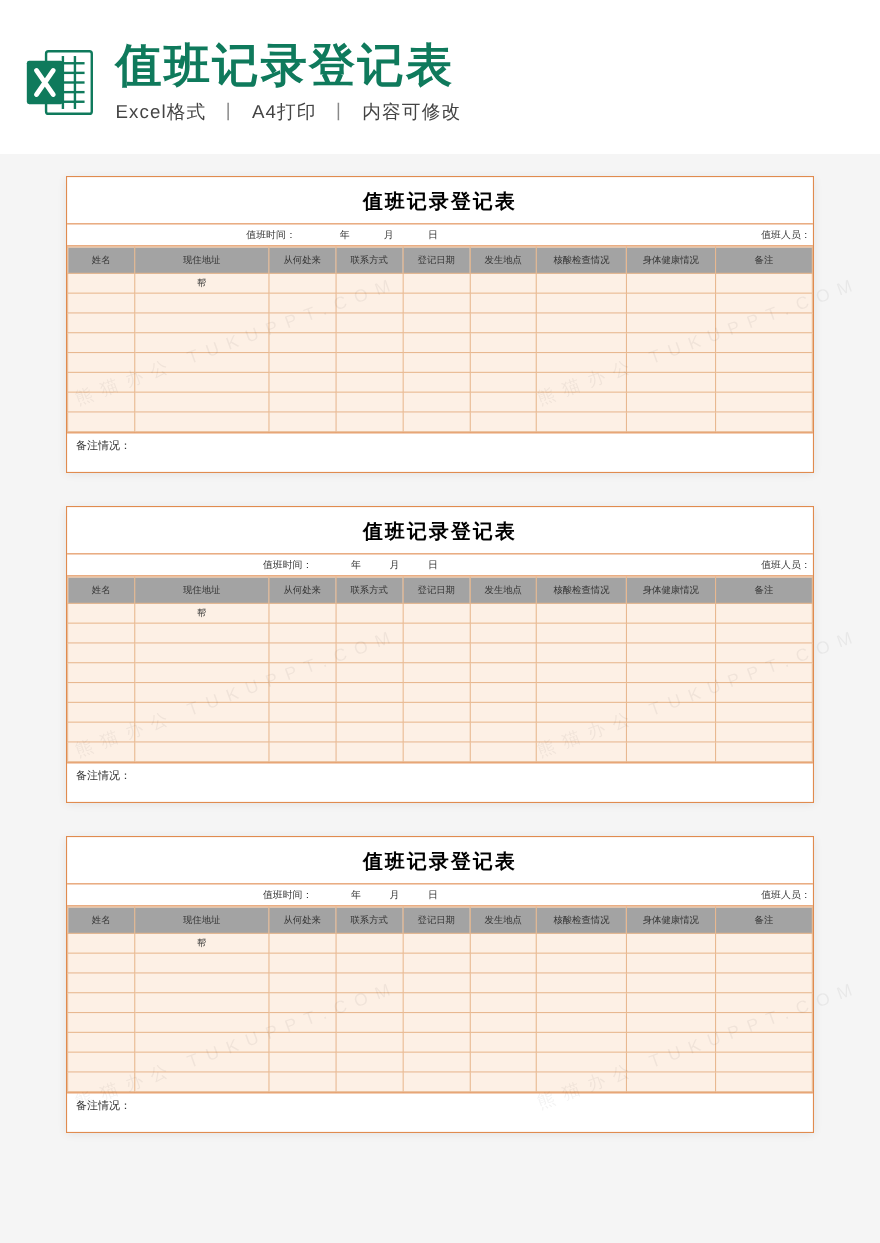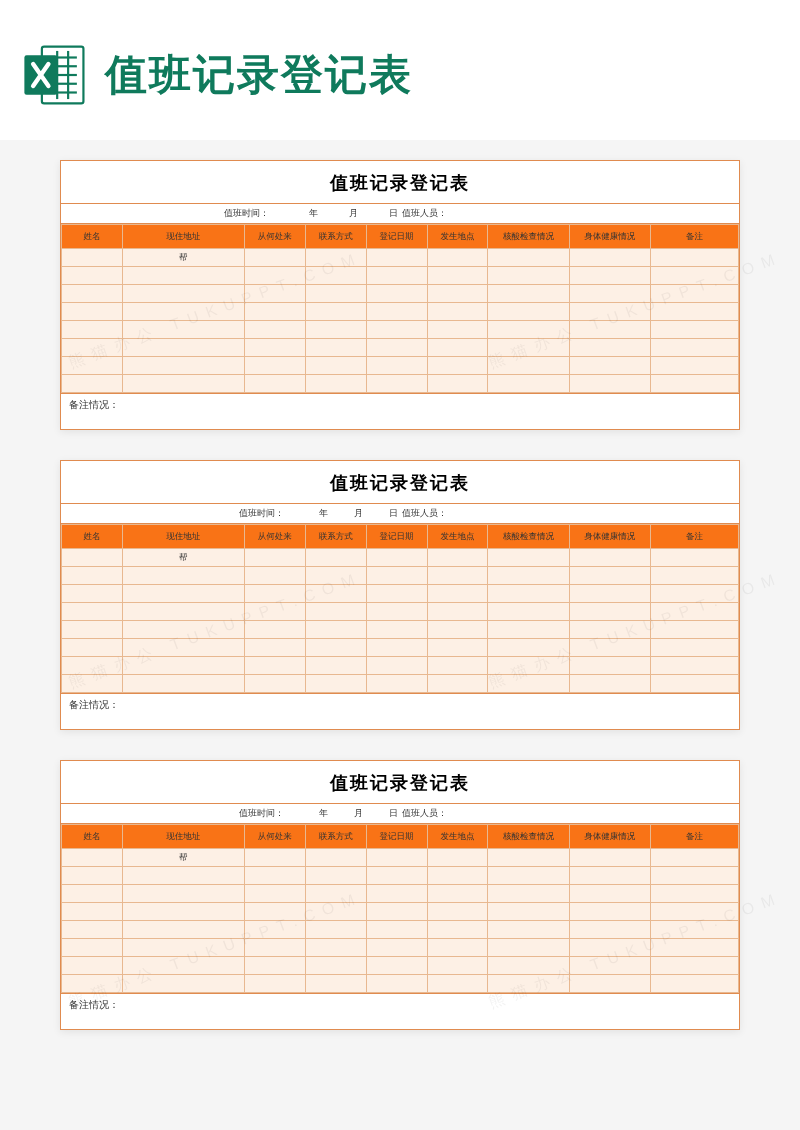--- a/index.html
+++ b/index.html
@@ -69,39 +69,39 @@
     border-bottom: 1px solid #e08b4f;
     height: 20px;
     align-items: center;
   }
   .meta-left {
     flex: 1;
     text-align: right;
   }
   .meta-right {
     flex: 1;
-    text-align: left;
+    text-align: right;
   }
   .meta-left span, .meta-right span { margin: 0 2px; }
   table.grid {
     width: 100%;
     border-collapse: collapse;
     table-layout: fixed;
   }
   table.grid th, table.grid td {
     border: 1px solid #e8b890;
     font-size: 8.5px;
     color: #333;
     text-align: center;
     padding: 0;
   }
   table.grid th {
     height: 24px;
     font-weight: 400;
-    background: #f97316;
+    background: #a3a3a3;
   }
   table.grid td {
     height: 18px;
     background: #fdf0e5;
   }
   table.grid tr:first-child td { background: #fff; }
   .col-name { width: 9%; }
   .col-addr { width: 18%; }
   .col-from { width: 9%; }
   .col-contact { width: 9%; }
@@ -140,20 +140,27 @@
       <line x1="26" y1="40" x2="52" y2="40" stroke="#0f7a5c" stroke-width="2"></line>
       <line x1="26" y1="48" x2="52" y2="48" stroke="#0f7a5c" stroke-width="2"></line>
       <line x1="34" y1="10" x2="34" y2="54" stroke="#0f7a5c" stroke-width="2"></line>
       <line x1="44" y1="10" x2="44" y2="54" stroke="#0f7a5c" stroke-width="2"></line>
       <rect x="4" y="14" width="30" height="36" rx="2" fill="#0f7a5c"></rect>
       <path d="M12 22 L26 42 M26 22 L12 42" stroke="#ffffff" stroke-width="4" stroke-linecap="round"></path>
     </svg>
   </div>
   <div class="header-text">
     <div class="main-title">值班记录登记表</div>
+    <div class="sub-title">
+      <span>Excel格式</span>
+      <span class="sep">丨</span>
+      <span>A4打印</span>
+      <span class="sep">丨</span>
+      <span>内容可修改</span>
+    </div>
   </div>
 </div>
 
 <div class="preview-area">
 
   <div class="sheet">
     <div class="sheet-title">值班记录登记表</div>
     <div class="meta-row">
       <div class="meta-left">
         <span>值班时间：</span>

